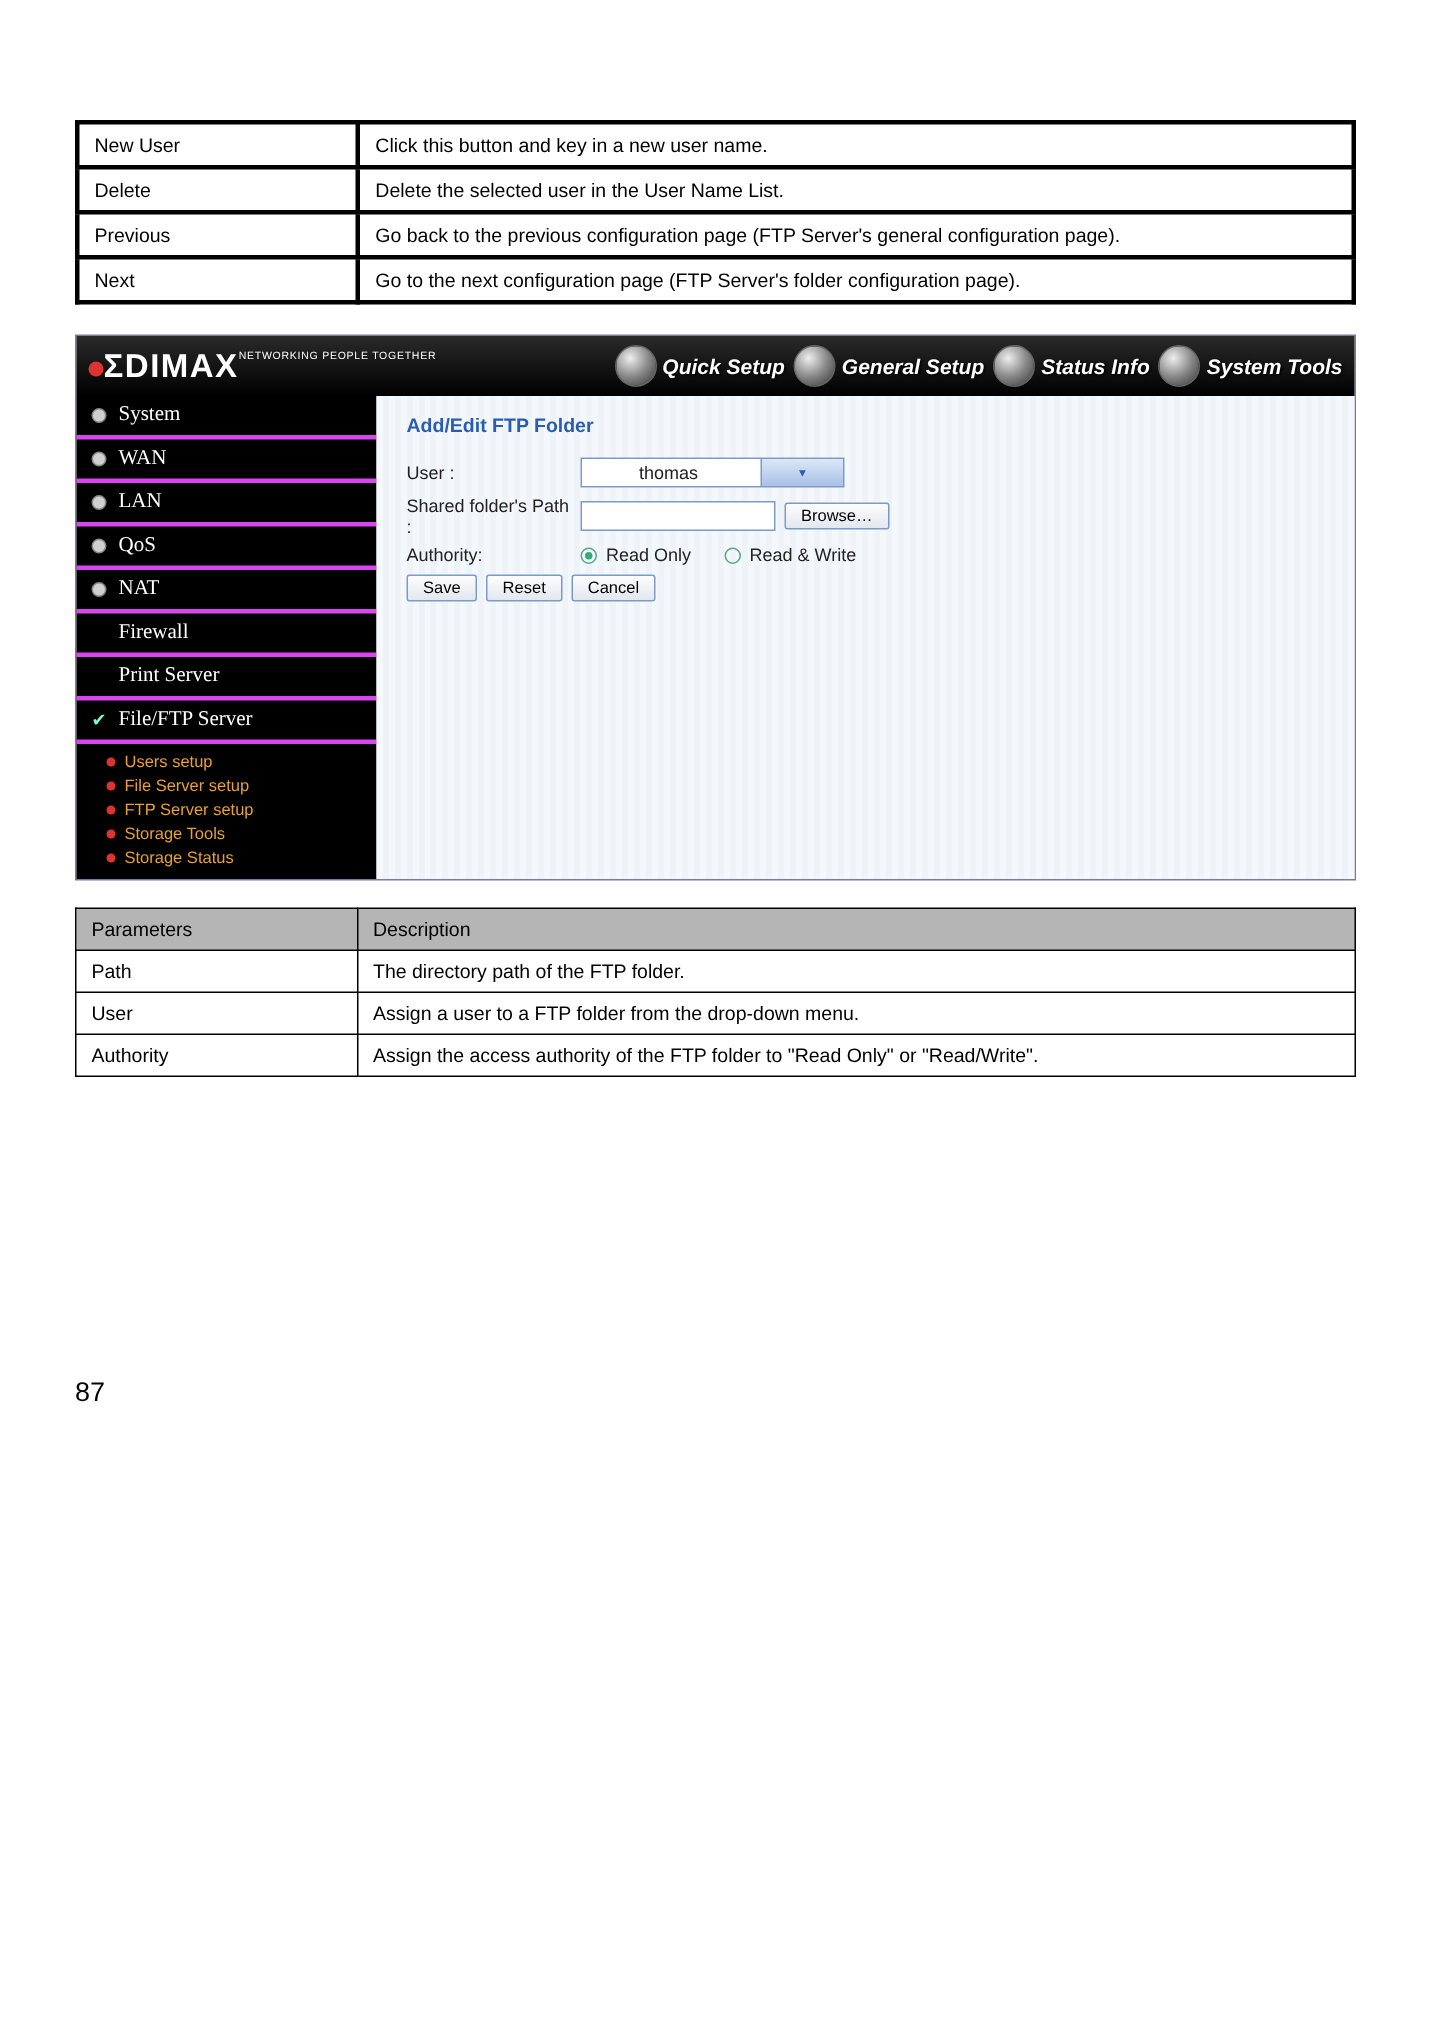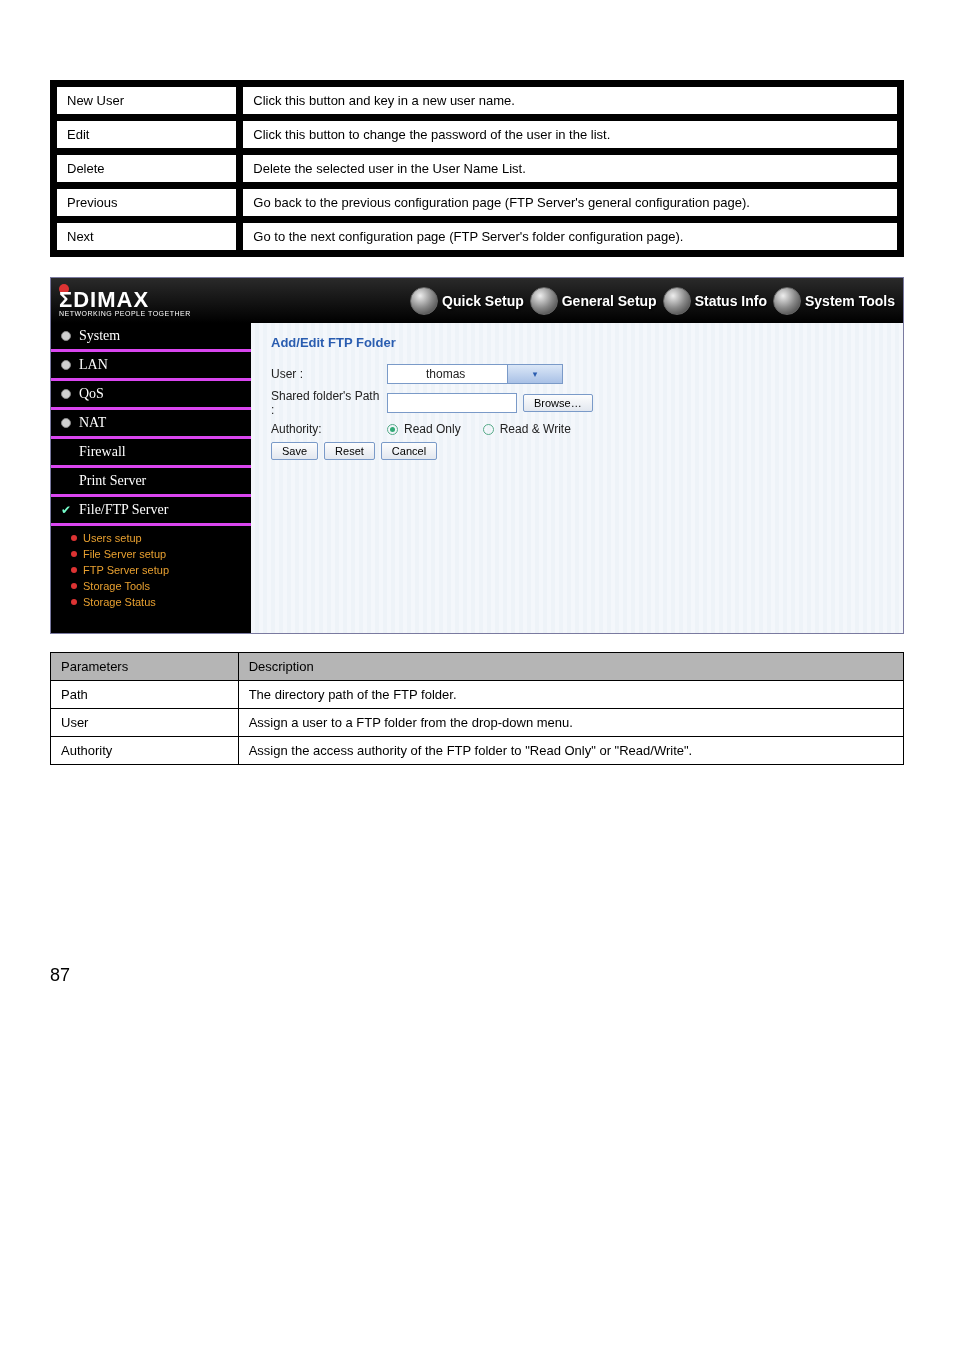--- a/index.html
+++ b/index.html
@@ -1,32 +1,32 @@
 <!DOCTYPE html>
 <html><head>
 <meta charset="utf-8">
 <style>
   * { box-sizing: border-box; margin: 0; padding: 0; }
   body { font-family: Arial, sans-serif; font-size: 13px; background: #fff; width: 954px; }
   .page { padding: 40px 50px; }
 
   
   .def-table { width: 100%; border-collapse: collapse; margin: 40px 0 20px 0; }
-  .def-table td { border: 7px solid #000000; padding: 6px 10px; vertical-align: top; }
+  .def-table td { border: 3px solid #000000; padding: 6px 10px; vertical-align: top; }
   .def-table td.key { width: 22%; }
 
   
   .shot-wrap { border: 1px solid #7a7aa0; background: #fff; }
   .shot-header { background: linear-gradient(#2a2a2a,#000); display: flex; align-items: center; justify-content: space-between; padding: 6px 8px; }
-  .logo { display:flex; flex-direction:column; color:#fff; font-weight:bold; font-family: 'Arial Black', sans-serif; letter-spacing:1px; }
+  .logo { display:flex; flex-direction:row; color:#fff; font-weight:bold; font-family: 'Arial Black', sans-serif; letter-spacing:1px; }
   .logo-row { display:flex; align-items:center; gap:2px; }
   .logo-dot { width:10px; height:10px; background:#d33; border-radius:50%; margin-bottom:-4px; }
   .logo-text { font-size:22px; line-height:20px; }
   .logo-sub { font-size:7px; font-weight:normal; letter-spacing:0.5px; }
-  .topnav { display:flex; gap:6px; align-items:center; }
+  .topnav { display:flex; gap:6px; align-items:center;font-style:italic; }
   .topnav-item { display:flex; align-items:center; gap:4px; color:#fff; font-size:14px; font-weight:bold; text-shadow:1px 1px 2px #000; }
   .globe { width:28px; height:28px; border-radius:50%; background: radial-gradient(circle at 35% 30%, #eee 0%, #888 50%, #333 100%); border:1px solid #666; }
 
   .shot-body { display:flex; min-height:310px; }
   .sidebar { width:200px; background:#000; color:#fff; font-family: 'Times New Roman', serif; font-size:14px; }
   .sidebar ul { list-style:none; }
   .sidebar li { padding:5px 10px; border-bottom:3px solid #d946ef; display:flex; align-items:center; gap:8px; }
   .bullet { width:10px; height:10px; border-radius:50%; background:#d0d0d0; border:1px solid #888; flex:none; }
   .check { color:#7fc; font-size:12px; }
   .sub { list-style:none; padding-left:20px; }
@@ -59,24 +59,20 @@
 
 <div class="page">
 
   <table class="def-table">
     <tbody id="top-rows">
         <tr>
           <td class="key">New User</td>
           <td>Click this button and key in a new user name.</td>
         </tr>
         <tr>
-          <td class="key">Edit</td>
-          <td>Click this button to change the password of the user in the list.</td>
-        </tr>
-        <tr>
           <td class="key">Delete</td>
           <td>Delete the selected user in the User Name List.</td>
         </tr>
         <tr>
           <td class="key">Previous</td>
           <td>Go back to the previous configuration page (FTP Server's general configuration page).</td>
         </tr>
         <tr>
           <td class="key">Next</td>
           <td>Go to the next configuration page (FTP Server's folder configuration page).</td>
@@ -115,20 +111,24 @@
 
     <div class="shot-body">
       <div class="sidebar">
         <ul id="side-list">
             <li>
               <span class="bullet"></span>
               <span>System</span>
             </li>
             <li>
               <span class="bullet"></span>
+              <span>WAN</span>
+            </li>
+            <li>
+              <span class="bullet"></span>
               <span>LAN</span>
             </li>
             <li>
               <span class="bullet"></span>
               <span>QoS</span>
             </li>
             <li>
               <span class="bullet"></span>
               <span>NAT</span>
             </li>

